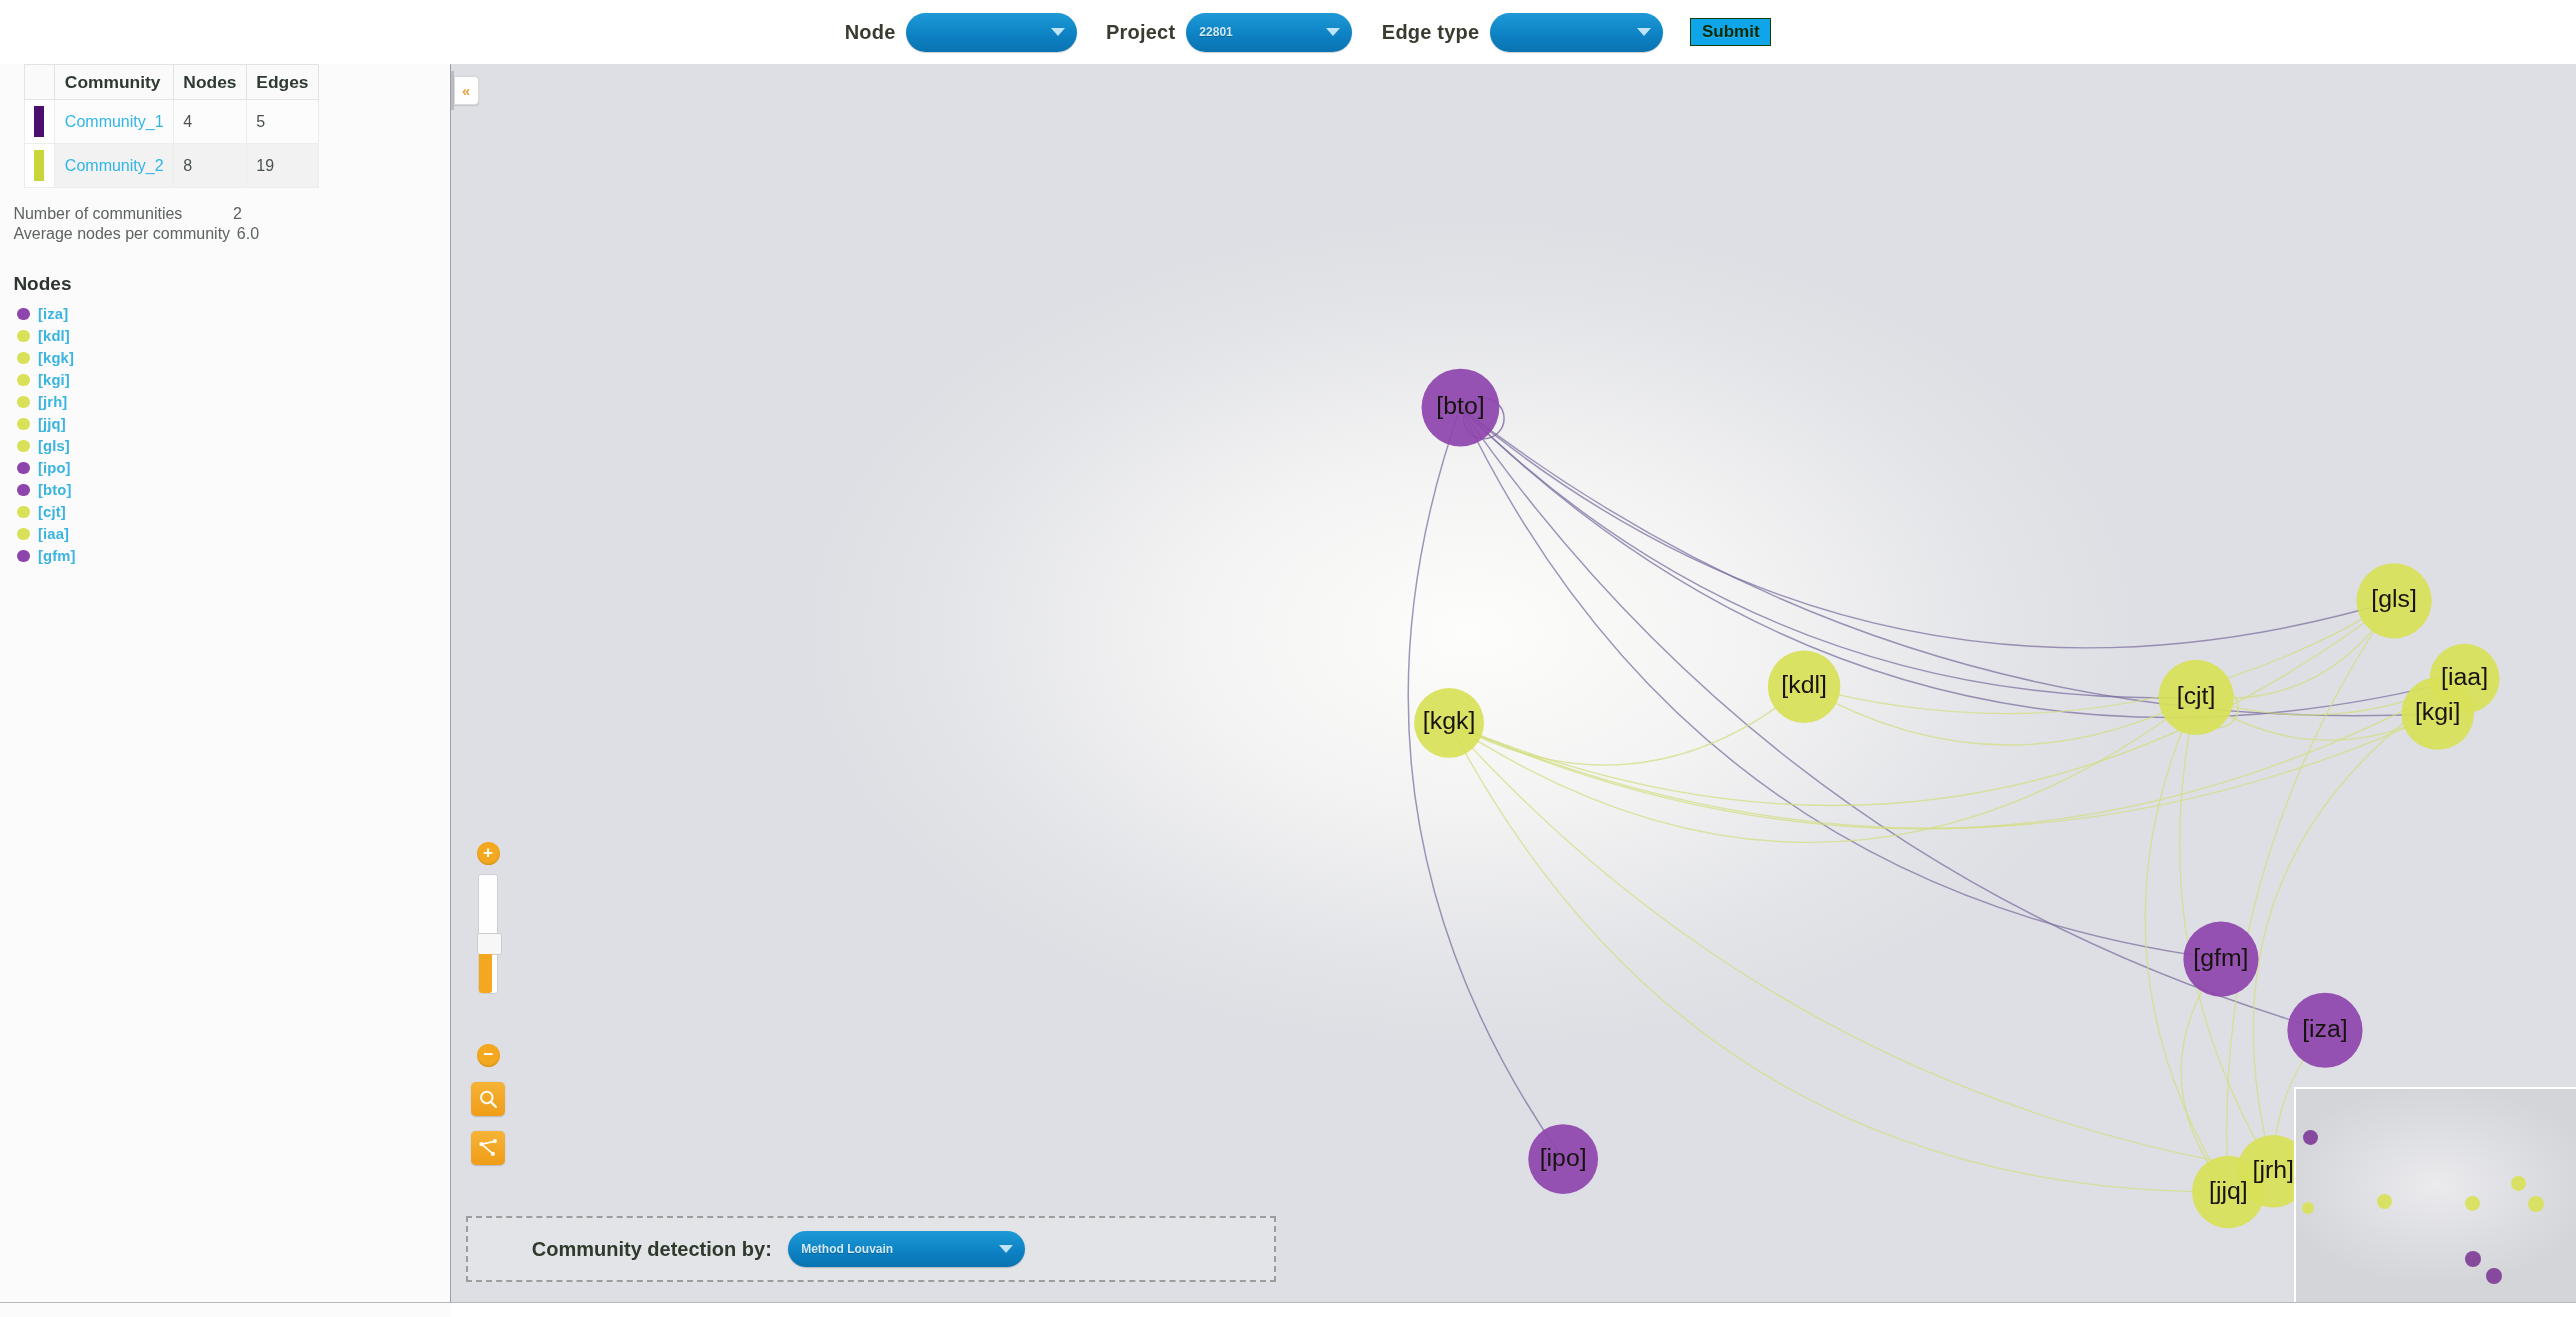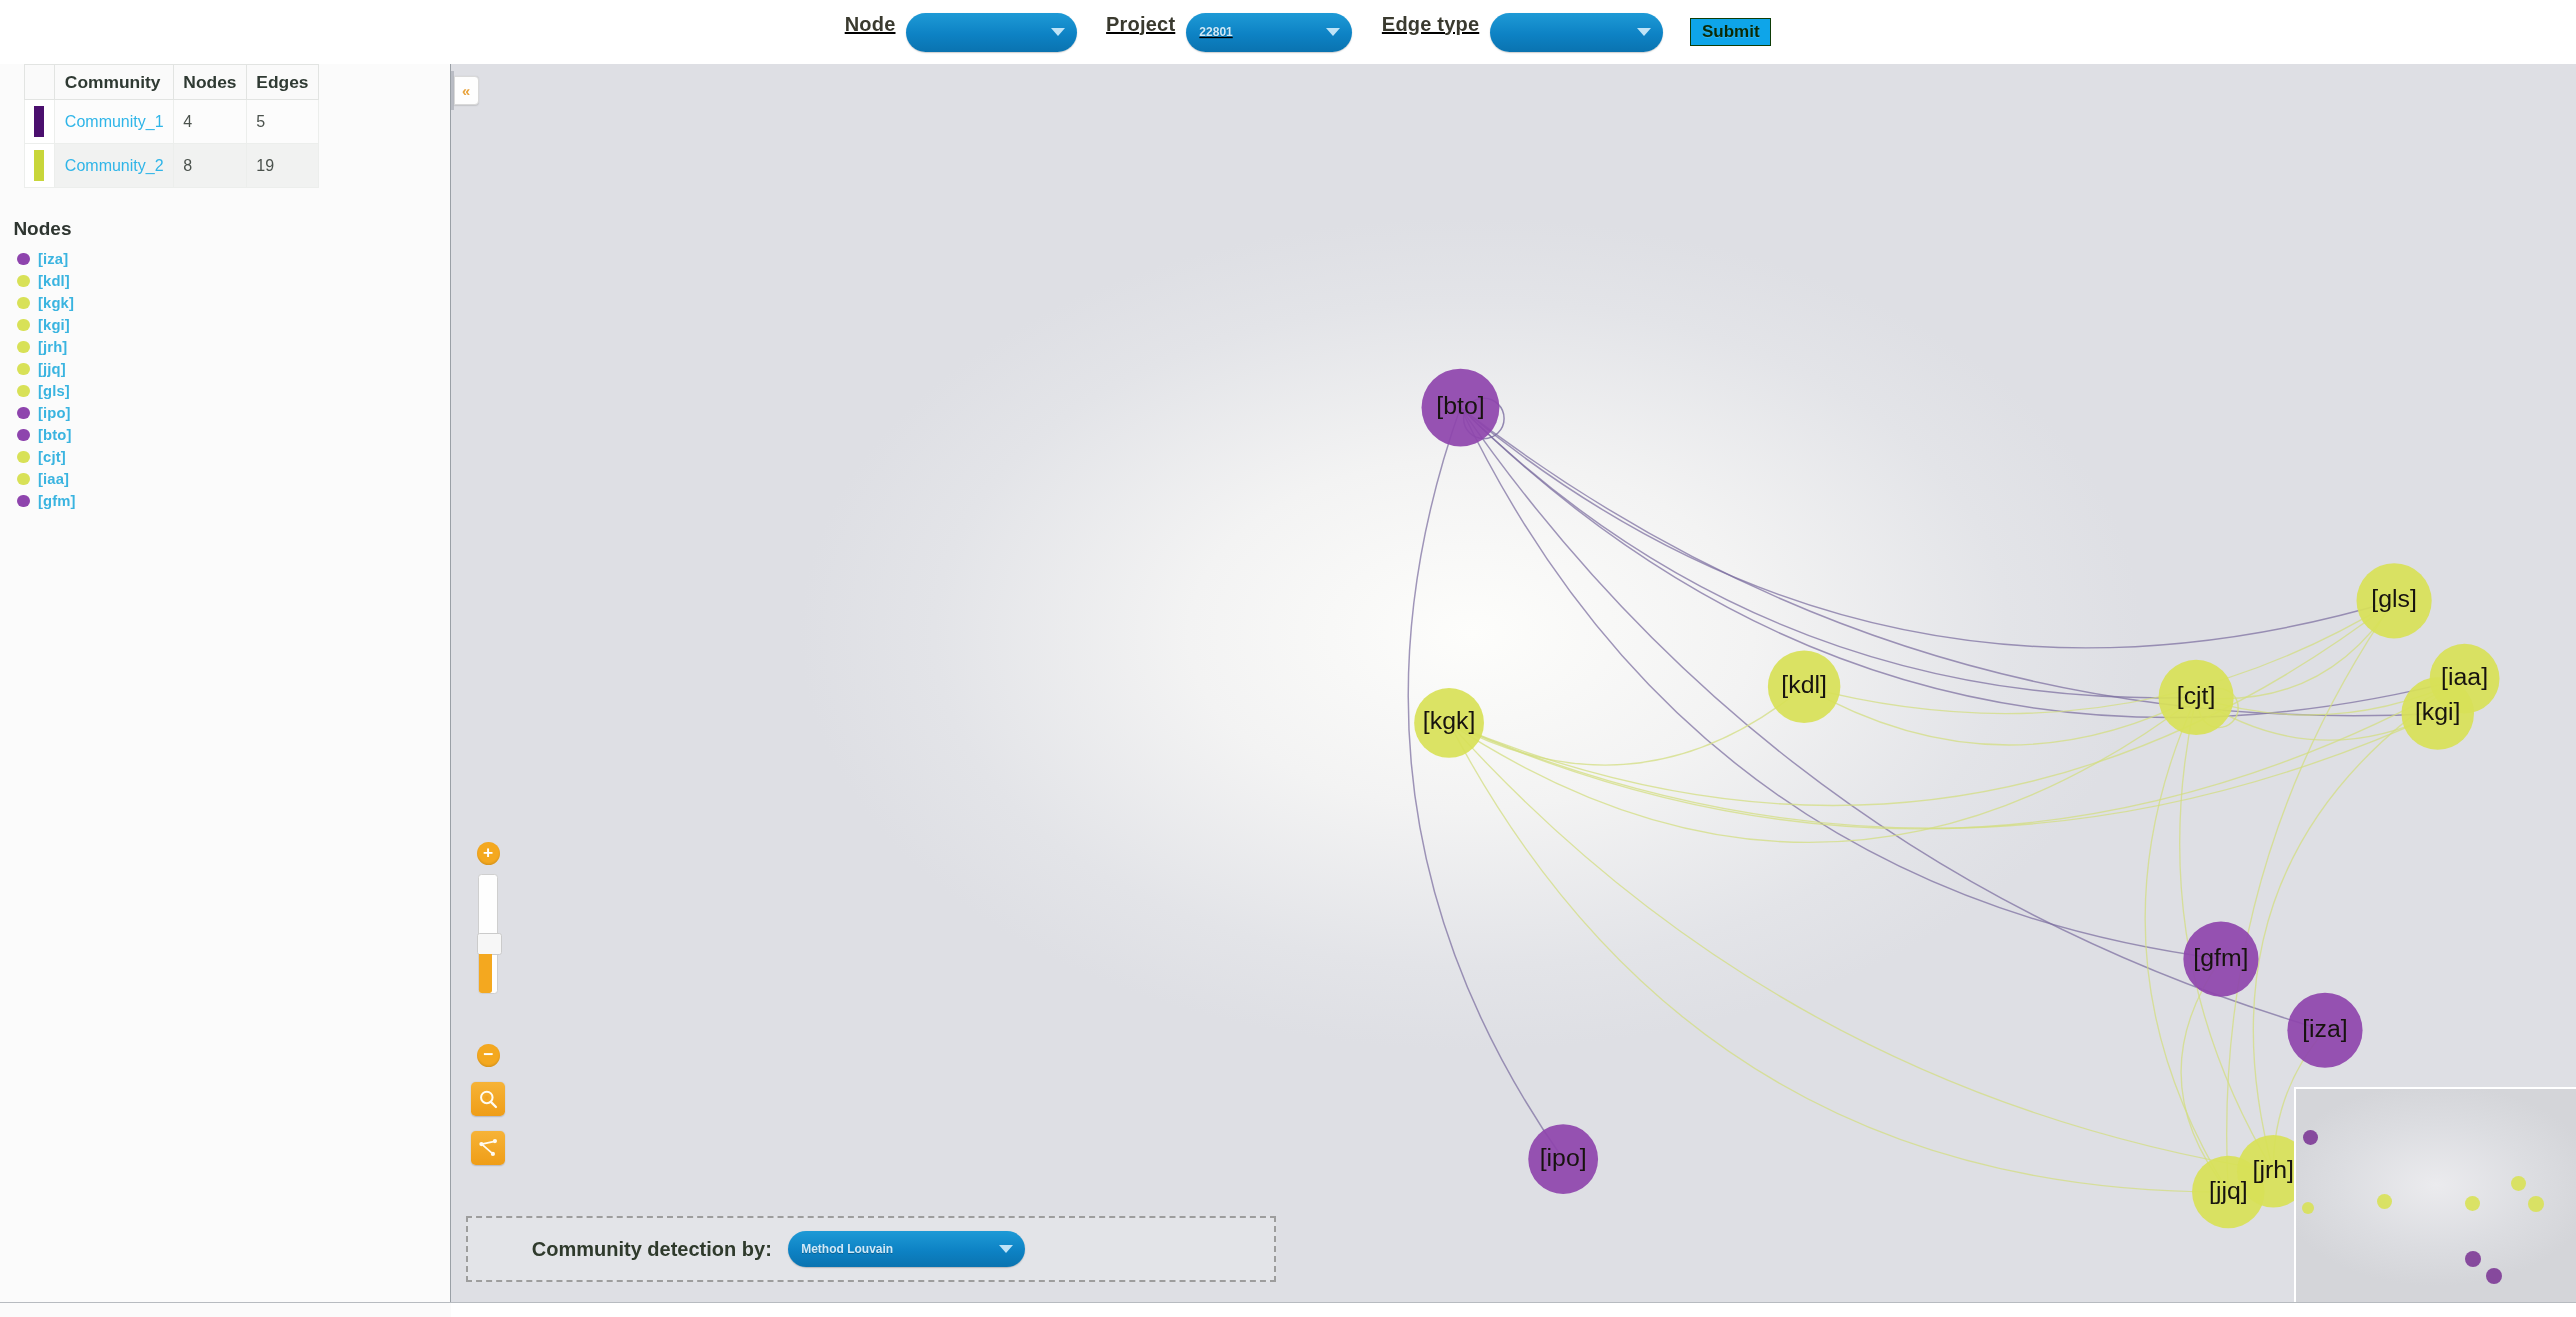--- a/index.html
+++ b/index.html
@@ -16,21 +16,21 @@
   .topbar{
     position:absolute;left:0;top:0;width:2576px;height:64px;
     background:#ffffff;
     display:flex;align-items:center;justify-content:center;
     gap:0px;
   }
   .topbar-inner{
     display:flex;align-items:center;
     margin-left:40px;
   }
-  .ctl-group{display:flex;align-items:flex-start;text-decoration:underline;}
+  .ctl-group{display:flex;align-items:center;}
   .ctl-label{
     font-size:20px;font-weight:bold;color:#3a3a2f;
     letter-spacing:0.2px;white-space:nowrap;
   }
   .pill{
     position:relative;
     background:linear-gradient(180deg,#1e9ad6 0%,#0d82c4 55%,#0a73b0 100%);
     border-radius:20px;
     height:39px;
     box-shadow:0 0.7px 1.3px rgba(0,0,0,.25);
@@ -322,20 +322,30 @@
             <td class="swatch-cell">
               <span class="swatch" style="background:#c8d63a"></span>
             </td>
             <td><a class="comm-link">Community_2</a></td>
             <td>8</td>
             <td>19</td>
           </tr>
         </tbody>
     </table>
 
+    <div class="stat-lines">
+      <div class="stat-row r1">
+        <span class="stat-key">Number of communities</span>
+        <span class="stat-val">2</span>
+      </div>
+      <div class="stat-row r2">
+        <span class="stat-key">Average nodes per community</span>
+        <span class="stat-val">6.0</span>
+      </div>
+    </div>
 
     <div class="nodes-title">Nodes</div>
     <div class="node-list" id="node-list">
         <div class="node-item">
           <span class="node-dot" style="background:#8e44ad"></span>
           <span class="node-name">[iza]</span>
         </div>
         <div class="node-item">
           <span class="node-dot" style="background:#d8e157"></span>
           <span class="node-name">[kdl]</span>

